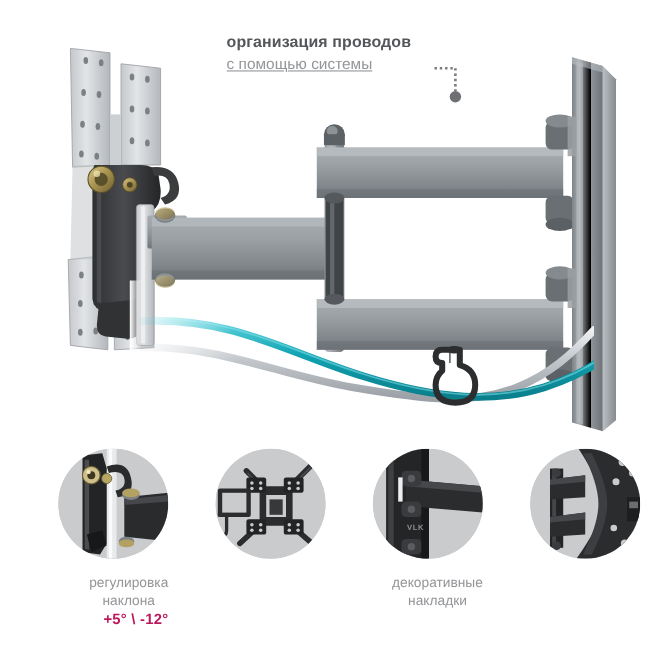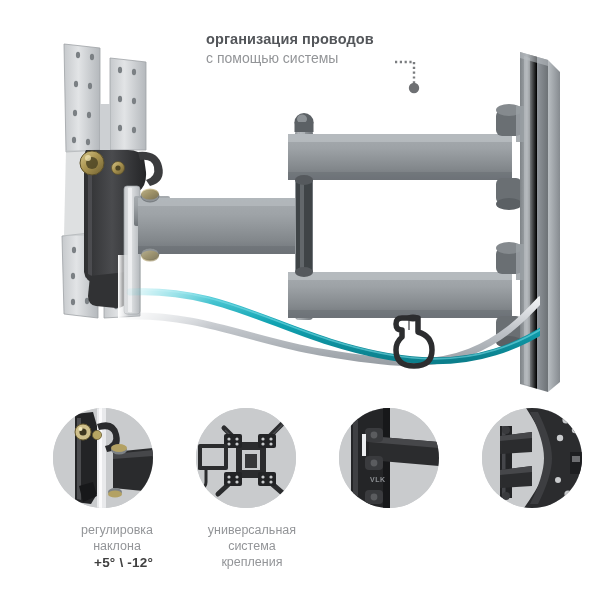--- a/index.html
+++ b/index.html
@@ -41,20 +41,21 @@
     margin: 0;
     white-space: nowrap;
   }
   .callout-sub {
     font-size: 14px;
     font-weight: normal;
     color: #939598;
     line-height: 19px;
     margin: 0;
     white-space: nowrap;
+    text-decoration: underline;
   }
 
   
   .leader {
     position: absolute;
     left: 390px;
     top: 50px;
     width: 40px;
     height: 50px;
     pointer-events: none;
@@ -104,21 +105,21 @@
     font-size: 12.5px;
     line-height: 16px;
     color: #939598;
     text-align: center;
     white-space: pre-line;
   }
   .feature-angle {
     margin-top: 1px;
     font-size: 13.5px;
     font-weight: bold;
-    color: #404040;
+    color: #be185d;
     text-align: center;
     letter-spacing: 0.2px;
   }
 </style>
 </head>
 <body>
 
 <div class="stage">
 
   <svg class="product-art" viewBox="0 0 600 400">
@@ -451,23 +452,20 @@
             <circle cx="67" cy="74" r="1.6"></circle>
               <circle cx="75" cy="74" r="1.6"></circle>
           </g>
 
           <rect x="2" y="36" width="30" height="26" rx="2" fill="#2b2c2e"></rect>
           <rect x="6" y="40" width="22" height="18" fill="#c9cbcd"></rect>
           <path d="M2,60 L10,60 L10,74 Q10,80 4,80" stroke="#2b2c2e" stroke-width="3" fill="none"></path>
           <circle cx="4" cy="80" r="3" fill="none" stroke="#2b2c2e" stroke-width="2.4"></circle>
         </svg>
       </div>
-      <div class="feature-caption">универсальная
-система
-крепления</div>
       <div class="feature-angle"></div>
     </div>
 
     <div class="feature">
       <div class="feature-thumb">
         <svg viewBox="0 0 100 100" width="100" height="100">
           <rect x="0" y="0" width="100" height="100" fill="#c9cbcd"></rect>
 
           <rect x="12" y="0" width="38" height="100" fill="#242527"></rect>
           <rect x="14" y="0" width="5" height="100" fill="#3f4043"></rect>
@@ -481,20 +479,22 @@
           <rect x="26" y="82" width="18" height="14" rx="4" fill="#3a3b3e"></rect>
           <circle cx="35" cy="27" r="3.4" fill="#5b5c5f"></circle>
           <circle cx="35" cy="55" r="3.4" fill="#5b5c5f"></circle>
           <circle cx="35" cy="89" r="3.4" fill="#5b5c5f"></circle>
 
           <rect x="23" y="26" width="4" height="22" fill="#eceef0"></rect>
 
           <text x="31" y="74" font-family="Liberation Sans, sans-serif" font-size="7" font-weight="bold" fill="#8d9094" letter-spacing="0.5">VLK</text>
         </svg>
       </div>
+      <div class="feature-caption">декоративные
+накладки</div>
       <div class="feature-angle"></div>
     </div>
 
     <div class="feature">
       <div class="feature-thumb">
         <svg viewBox="0 0 100 100" width="100" height="100">
           <rect x="0" y="0" width="100" height="100" fill="#c9cbcd"></rect>
 
           <path d="M44,0 L100,0 L100,100 L42,100 Q66,66 66,50 Q66,34 44,0 Z" fill="#2b2c2e"></path>
           <path d="M48,4 L56,4 Q70,32 70,50 Q70,68 56,96 L48,96 Q62,68 62,50 Q62,32 48,4 Z" fill="#3d3e41"></path>

